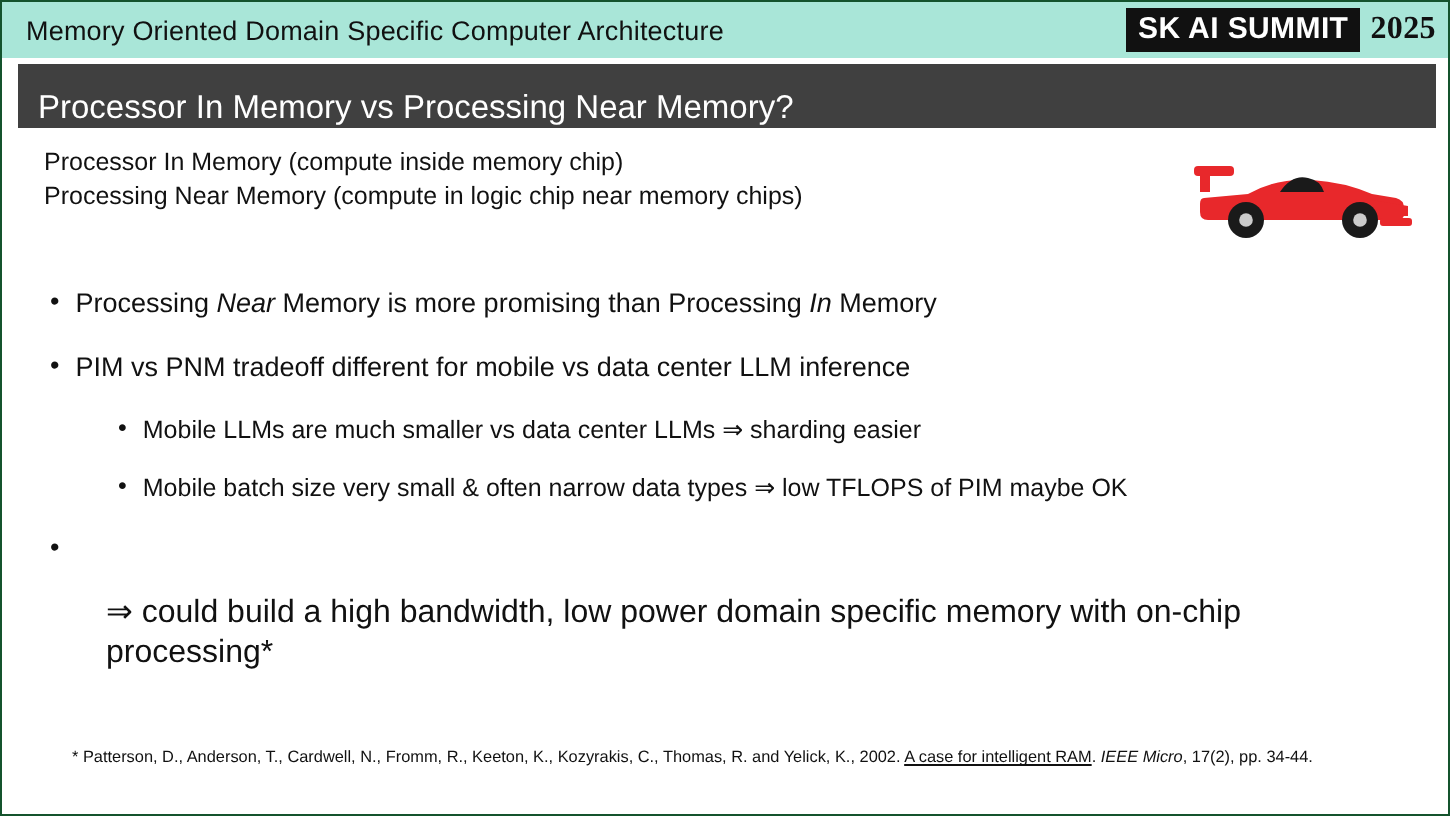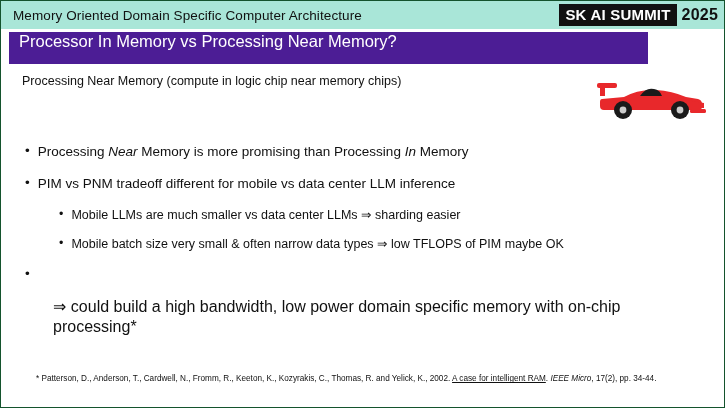--- a/index.html
+++ b/index.html
@@ -61,31 +61,32 @@
     align-items: center;
     height: 17px;
     margin-left: 20px;
   }
   .logo-year {
     color: #111;
     font-weight: bold;
     font-size: 16px;
     line-height: 1;
     letter-spacing: 0.2px;
+    font-family: Liberation Serif, serif;
   }
   
   .title-bar {
     position: absolute;
     left: 8px;
     top: 31px;
-    width: 639px;
+    width: 709px;
     height: 32px;
-    background: #4c1d95;
-    display: flex;
-    align-items: flex-start;
+    background: #404040;
+    display: flex;
+    align-items: flex-end;
     box-sizing: border-box;
   }
   .title-bar-text {
     color: #ffffff;
     font-size: 16.5px;
     padding-left: 10px;
     white-space: nowrap;
   }
   
   .subtitle {
@@ -163,20 +164,21 @@
       <div class="logo-box">SK AI SUMMIT</div>
       <div class="logo-year">2025</div>
     </div>
   </div>
 
   <div class="title-bar">
     <div class="title-bar-text">Processor In Memory vs Processing Near Memory?</div>
   </div>
 
   <div class="subtitle">
+    <div>Processor In Memory (compute inside memory chip)</div>
     <div>Processing Near Memory (compute in logic chip near memory chips)</div>
   </div>
 
   <div class="car">
     <svg width="112" height="52" viewBox="0 0 112 52" xmlns="http://www.w3.org/2000/svg">
 
       <rect x="3" y="14" width="20" height="5" rx="2" fill="#e8282b"></rect>
       <rect x="6" y="19" width="5" height="8" fill="#e8282b"></rect>
 
       <path d="M8 30 L30 28 Q44 20 62 21 Q78 22 92 28 L104 30 Q108 31 108 35 L108 38 Q108 41 104 41 L10 41 Q6 41 6 37 L6 33 Q6 30 8 30 Z" fill="#e8282b"></path>

